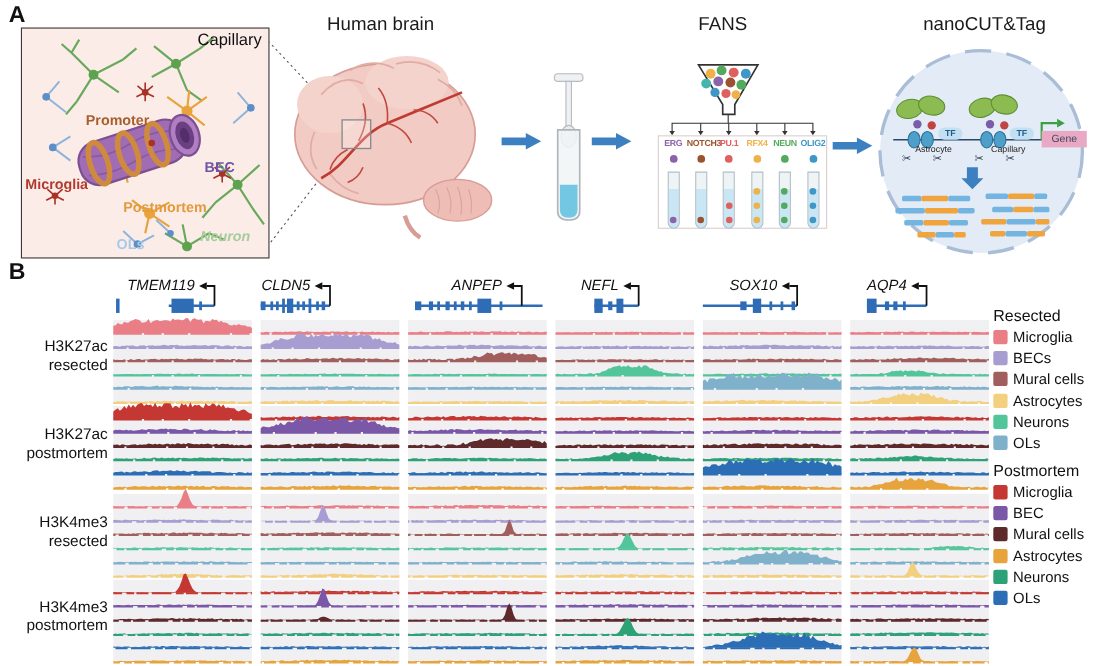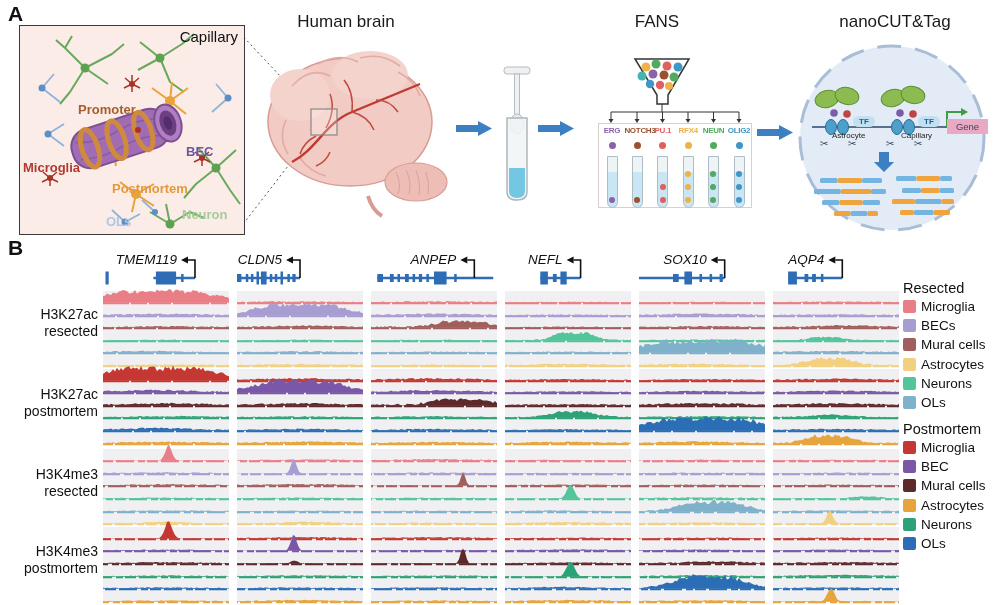--- a/index.html
+++ b/index.html
@@ -7,21 +7,21 @@
     font-family:"Liberation Sans",sans-serif;overflow:hidden;}
   .panel-label{position:absolute;font-size:21px;font-weight:bold;color:#111;}
   #lblA{left:8px;top:2px;} #lblB{left:8px;top:236px;}
 
   
   #cap-box{position:absolute;left:19px;top:25px;width:226px;height:210px;
     background:#fcece8;border:1.5px solid #3a3a3a;box-sizing:border-box;}
   .cap-title{position:absolute;right:6px;top:2px;font-size:15px;color:#111;}
   .cap-lab{position:absolute;font-size:13px;font-weight:bold;white-space:nowrap;}
   .cl-0{left:58px;top:76px;} .cl-1{left:166px;top:118px;} .cl-2{left:3px;top:134px;}
-  .cl-3{left:92px;top:155px;} .cl-4{left:86px;top:188px;} .cl-5{left:162px;top:181px;}
+  .cl-3{left:92px;top:155px;} .cl-4{left:86px;top:188px;} .cl-5{left:162px;top:181px;font-style:italic;}
 
   .step-title{position:absolute;top:12px;font-size:17px;color:#1a1a1a;text-align:center;}
   #t-brain{left:286px;width:120px;} #t-nuclei{left:452px;width:136px;}
   #t-fans{left:612px;width:90px;} #t-cuttag{left:823px;width:144px;}
 
   #a-art{position:absolute;left:0;top:0;pointer-events:none;}
 
   #fans-box{position:absolute;left:598px;top:123px;width:154px;height:85px;
     border:1px solid #d9cfcc;background:#fff;box-sizing:border-box;}
   .tube{position:absolute;top:0;width:26px;text-align:center;}

